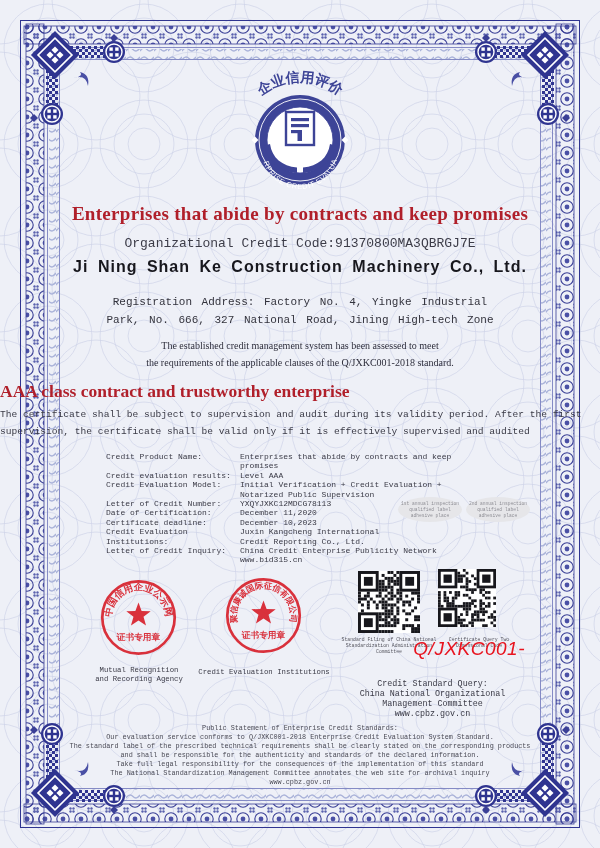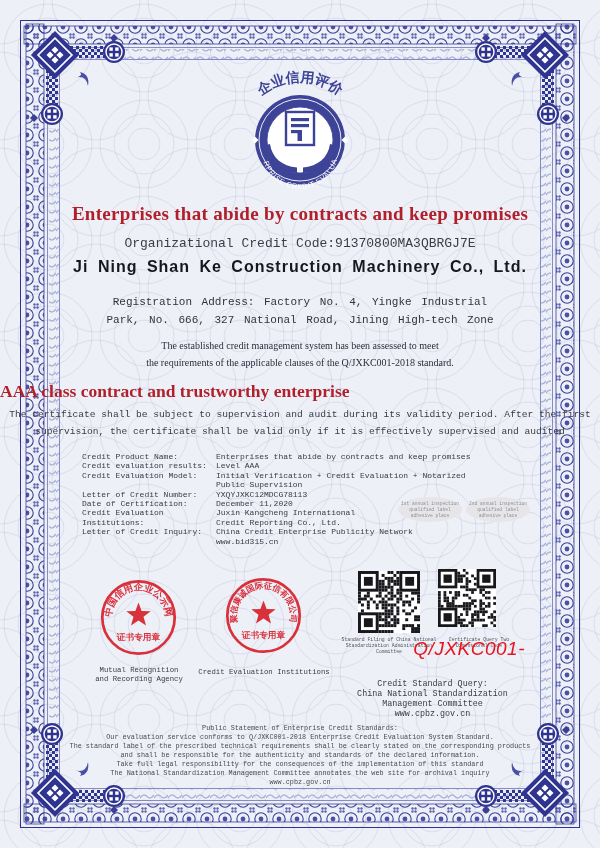--- a/index.html
+++ b/index.html
@@ -18,27 +18,27 @@
   .company{left:0;right:0;top:258px;text-align:center;color:#17171d;
          font-weight:700;font-size:16px;letter-spacing:1px;word-spacing:4px;}
   .addr{left:0;right:0;text-align:center;color:#33333d;
          font-family:"Liberation Mono",monospace;font-size:11px;word-spacing:3px;}
   .addr1{top:296px;} .addr2{top:314px;}
   .assess{left:0;right:0;text-align:center;color:#2e2e3c;
          font-family:"Liberation Serif",serif;font-size:10px;}
   .assess1{top:340px;} .assess2{top:357px;}
   .grade{left:0;right:0;top:381px;text-align:left;color:#b01f2a;
          font-family:"Liberation Serif",serif;font-weight:700;font-size:17.5px;}
-  .superv{left:0;right:0;text-align:center;color:#3a3a46;
+  .superv{left:0;right:0;text-align:left;color:#3a3a46;
          font-family:"Liberation Mono",monospace;font-size:9.6px;}
   .superv1{top:409px;} .superv2{top:426px;}
 
   .details{left:82px;top:452px;width:400px;
          font-family:"Liberation Mono",monospace;font-size:8px;line-height:9.4px;color:#3a3a46;}
-  .det-row{display:flex;align-items:flex-start;}
+  .det-row{display:flex;align-items:flex-start;margin-left:24px;}
   .det-label{flex:0 0 134px;}
   .det-value{white-space:pre-line;}
 
   .insp{width:64px;height:25px;border-radius:50%;background:#e6e6e9;
         display:flex;flex-direction:column;align-items:center;justify-content:center;
         color:#8f8f96;font-size:4.6px;line-height:6px;font-family:"Liberation Mono",monospace;text-align:center;}
   .insp1{left:398px;top:497px;} .insp2{left:466px;top:497px;}
 
   .seal{opacity:.93;}
   .seal1{left:97px;top:576px;width:83px;height:83px;}
@@ -213,20 +213,24 @@
           <span class="det-label">Credit Evaluation Model:</span>
           <span class="det-value">Initial Verification + Credit Evaluation + Notarized Public Supervision</span>
         </div>
         <div class="det-row">
           <span class="det-label">Letter of Credit Number:</span>
           <span class="det-value">YXQYJXKC12MDCG78113</span>
         </div>
         <div class="det-row">
           <span class="det-label">Date of Certification:</span>
           <span class="det-value">December 11,2020</span>
+        </div>
+        <div class="det-row">
+          <span class="det-label">Certificate deadline:</span>
+          <span class="det-value">December 10,2023</span>
         </div>
         <div class="det-row">
           <span class="det-label">Credit Evaluation Institutions:</span>
           <span class="det-value">Juxin Kangcheng International
 Credit Reporting Co., Ltd.</span>
         </div>
         <div class="det-row">
           <span class="det-label">Letter of Credit Inquiry:</span>
           <span class="det-value">China Credit Enterprise Publicity Network
 www.bid315.cn</span>
@@ -585,21 +589,21 @@
       <div>Certificate Query Two</div>
       <div>Dimensional Code</div>
     </div>
 
     <div class="abs stdcode">
       <div>Q/JXKC001-</div>
     </div>
 
     <div class="abs stdquery">
       <div class="q1">Credit Standard Query:</div>
-      <div>China National Standardization</div>
+      <div>China National Organizational</div>
       <div>Management Committee</div>
       <div>www.cpbz.gov.cn</div>
     </div>
 
     <div class="abs footer">
         <div>Public Statement of Enterprise Credit Standards:</div>
         <div>Our evaluation service conforms to Q/JXKC001-2018 Enterprise Credit Evaluation System Standard.</div>
         <div>The standard label of the prescribed technical requirements shall be clearly stated on the corresponding products</div>
         <div>and shall be responsible for the authenticity and standards of the declared information.</div>
         <div>Take full legal responsibility for the consequences of the implementation of this standard</div>

